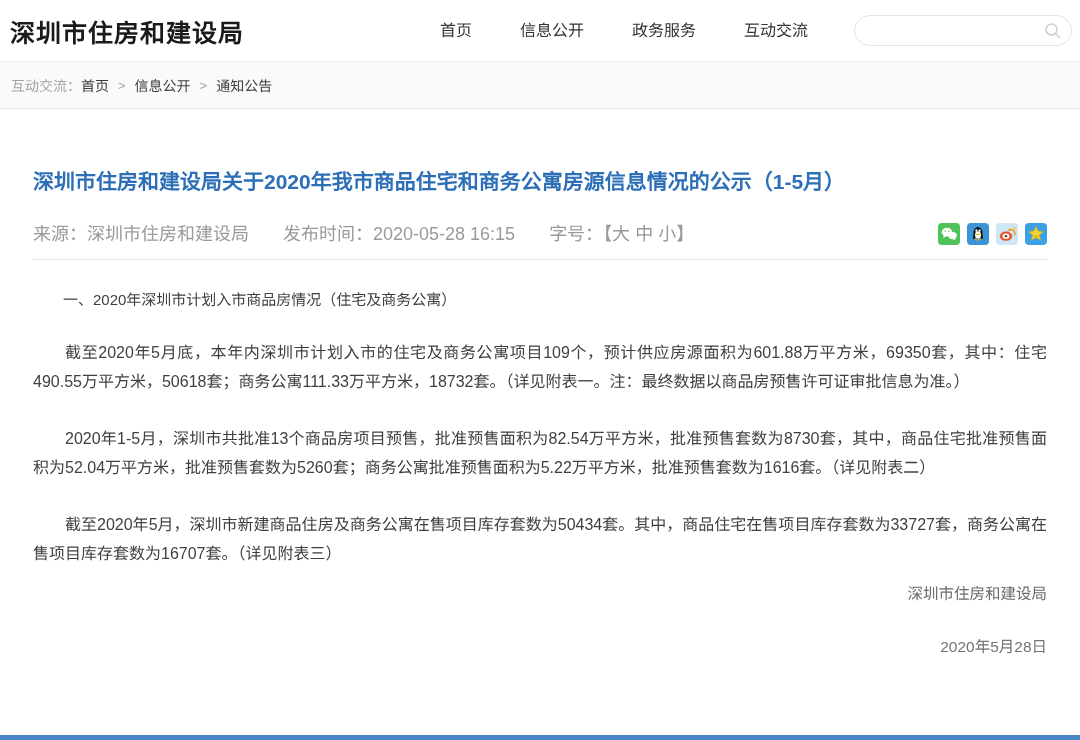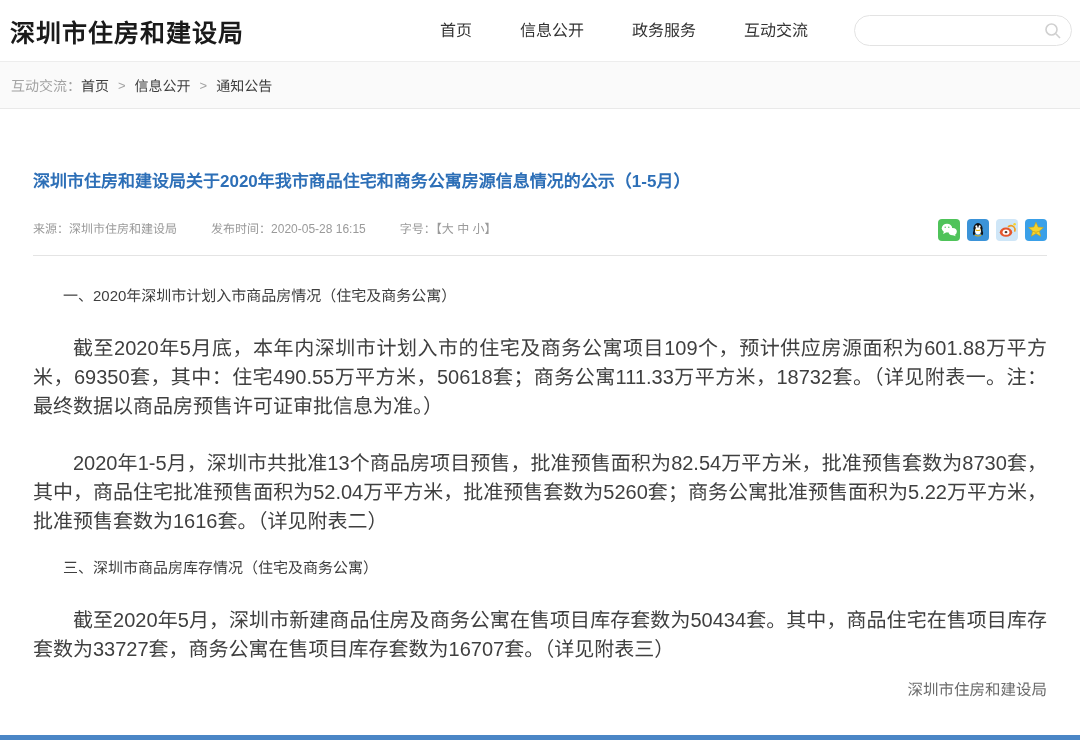--- a/index.html
+++ b/index.html
@@ -31,32 +31,32 @@
   .breadcrumb-bar {
     height:47px; background:#fafafa; border-bottom:1px solid #e9e9e9;
     display:flex; align-items:center; padding:0 11px; font-size:14px;
   }
   .crumb-label { color:#a3a3a3; }
   .crumb-link { color:#3d3d3d; cursor:pointer; }
   .crumb-sep { color:#a3a3a3; margin:0 9px; font-size:13px; }
   
   .content { padding:0 33px; }
   .article-title {
-    margin-top:58px; font-size:17px; line-height:30px; font-weight:bold; color:#2d6fb7;
+    margin-top:58px; font-size:21px; line-height:30px; font-weight:bold; color:#2d6fb7;
   }
-  .meta-row { margin-top:22px; display:flex; align-items:flex-start; font-size:12px; color:#9a9a9a; }
+  .meta-row { margin-top:22px; display:flex; align-items:flex-end; font-size:18px; color:#9a9a9a; }
   .meta-item { margin-right:34px; white-space:nowrap; }
   .fontsize-ctrl { cursor:pointer; }
   .share-group { margin-left:auto; display:flex; align-items:center; gap:7px; }
   .share-ic { width:22px; height:22px; border-radius:4px; display:block; cursor:pointer; }
   .divider { border-top:1px solid #e4e4e4; margin-top:14px; }
   .section-heading { margin-top:22px; font-size:15px; line-height:20px; color:#3f3f3f; text-indent:2em; }
   .section-heading.first { margin-top:30px; }
   .section-para {
-    margin-top:28px; font-size:20px; line-height:29px; color:#3f3f3f;
+    margin-top:28px; font-size:16px; line-height:29px; color:#3f3f3f;
     text-indent:2em; text-align:justify;
   }
   .signature { margin-top:16px; text-align:right; font-size:15.5px; color:#6b6b6b; line-height:20px; }
   .sign-date { margin-top:33px; text-align:right; font-size:15.5px; color:#737373; line-height:20px; }
   .footer-bar { position:absolute; left:0; bottom:0; width:100%; height:5px; background:#4a86c6; }
 </style>
 </head>
 <body>
 
 <div class="header">
@@ -145,20 +145,19 @@
     </span>
   </div>
 
   <div class="divider"></div>
 
   <div class="section-heading first">一、2020年深圳市计划入市商品房情况（住宅及商务公寓）</div>
   <div class="section-para">截至2020年5月底，本年内深圳市计划入市的住宅及商务公寓项目109个，预计供应房源面积为601.88万平方米，69350套，其中：住宅490.55万平方米，50618套；商务公寓111.33万平方米，18732套。（详见附表一。注：最终数据以商品房预售许可证审批信息为准。）</div>
 
   <div class="section-para">2020年1-5月，深圳市共批准13个商品房项目预售，批准预售面积为82.54万平方米，批准预售套数为8730套，其中，商品住宅批准预售面积为52.04万平方米，批准预售套数为5260套；商务公寓批准预售面积为5.22万平方米，批准预售套数为1616套。（详见附表二）</div>
 
-  <div class="section-heading">三、深圳市商品房库存情况（住宅及商务公寓）</div>
   <div class="section-para">截至2020年5月，深圳市新建商品住房及商务公寓在售项目库存套数为50434套。其中，商品住宅在售项目库存套数为33727套，商务公寓在售项目库存套数为16707套。（详见附表三）</div>
 
   <div class="signature">深圳市住房和建设局</div>
   <div class="sign-date">2020年5月28日</div>
 </div>
 
 <div class="footer-bar"></div>
 
 </body></html>

